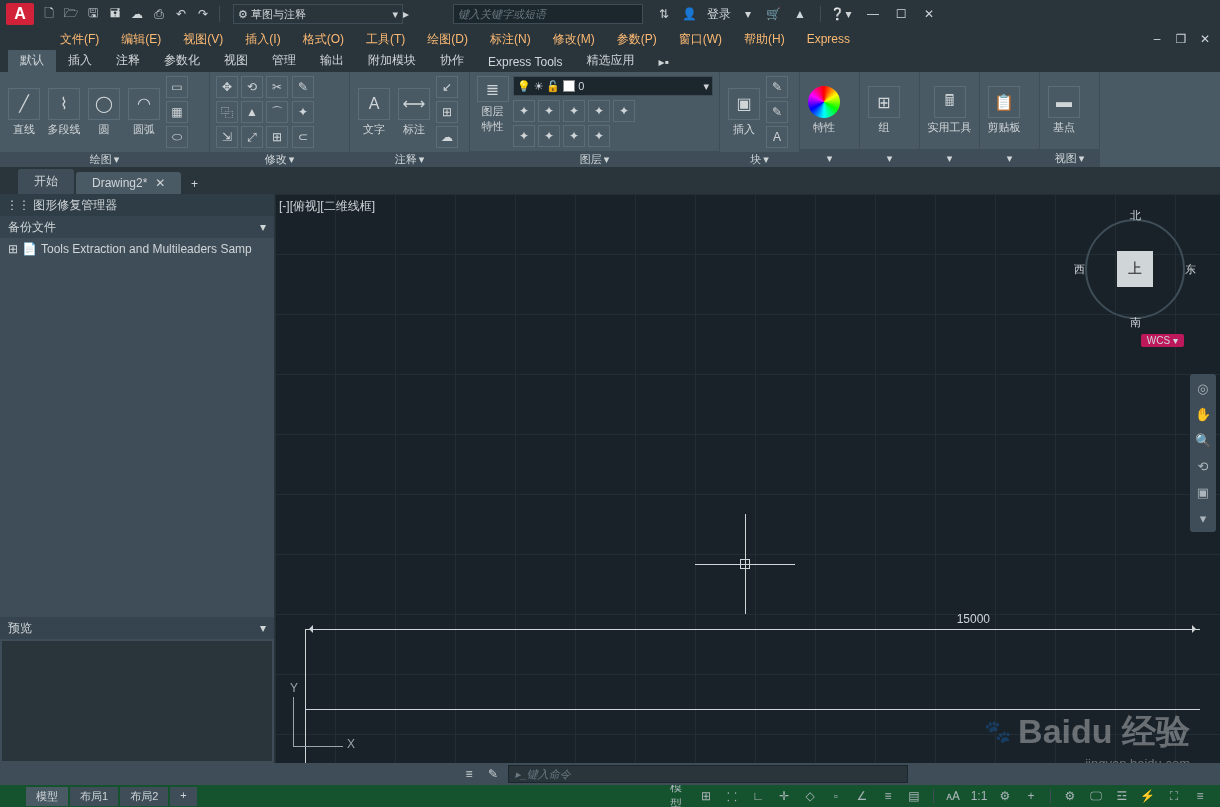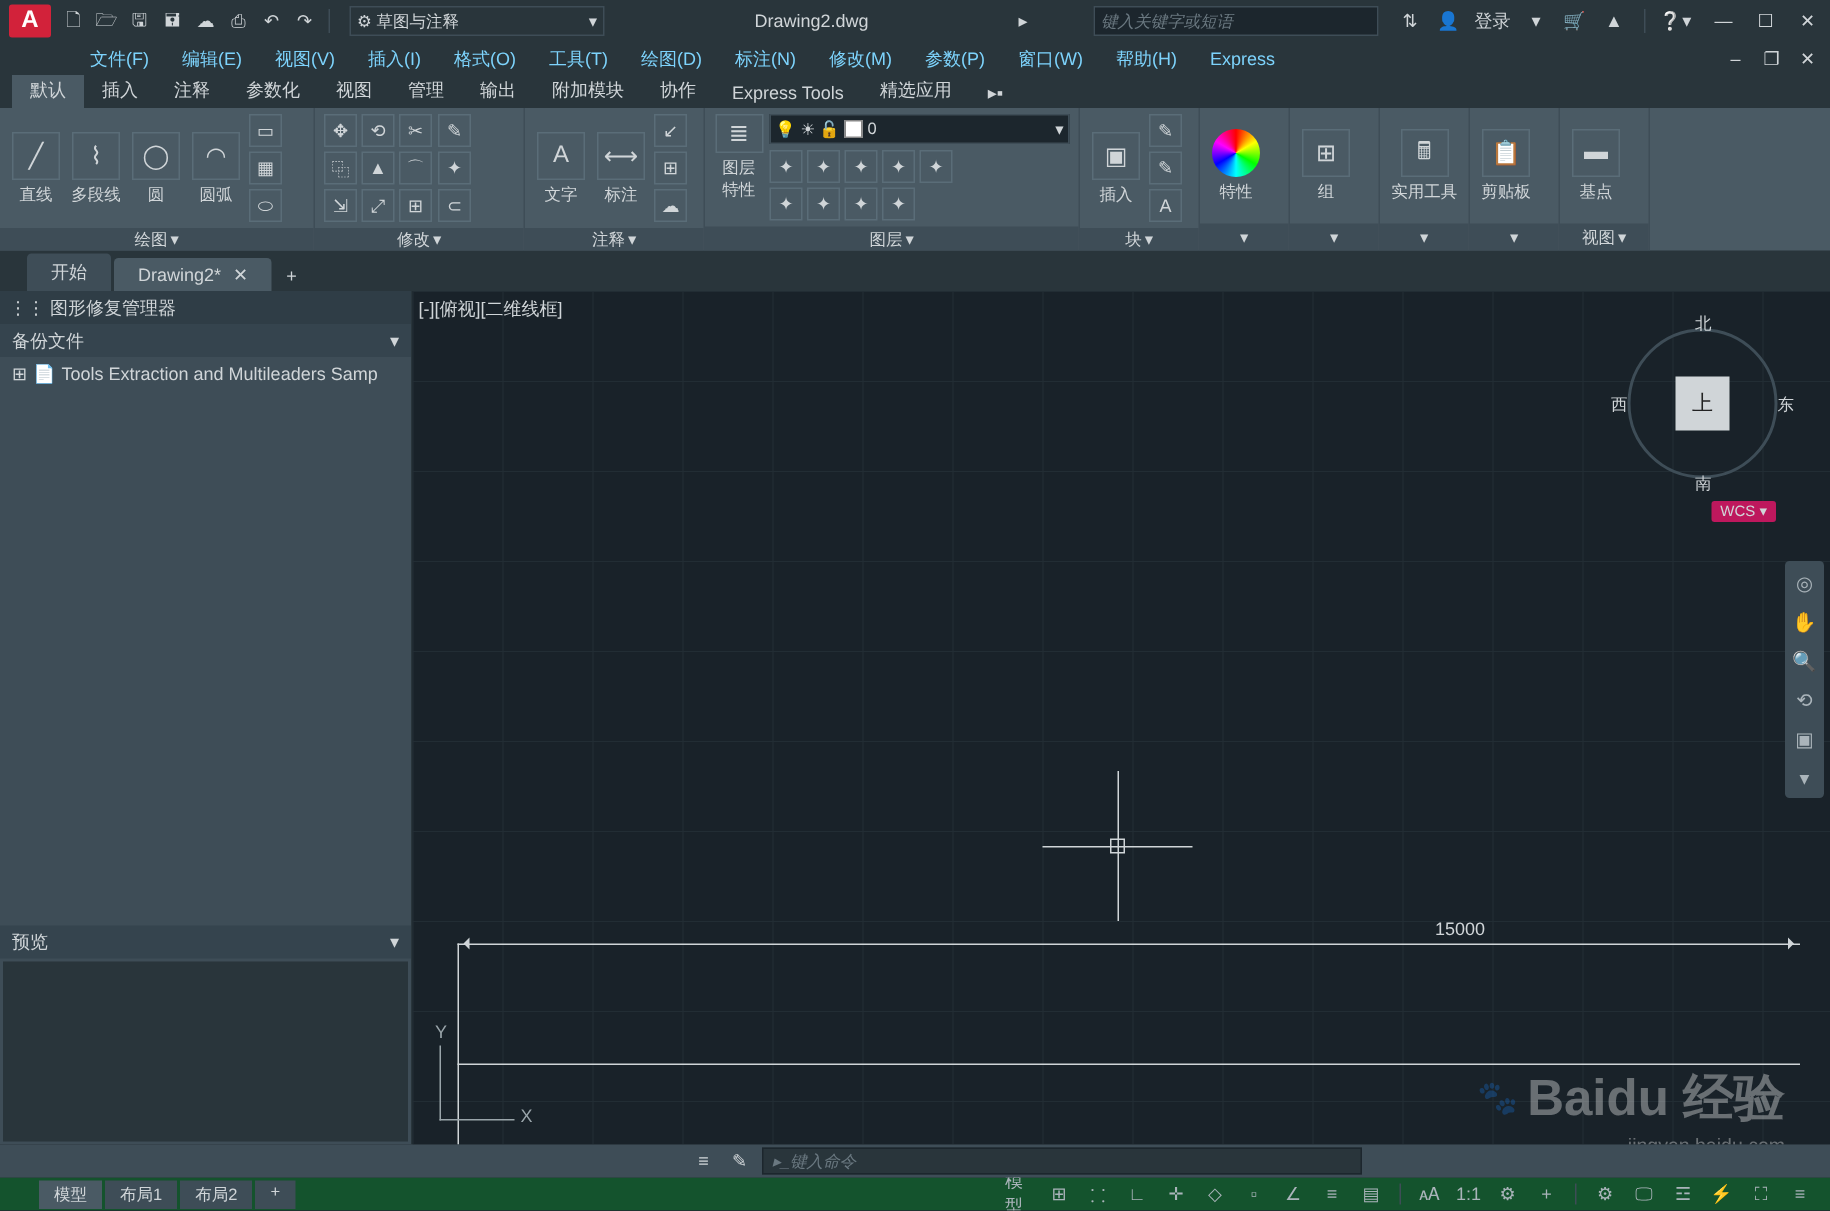--- a/index.html
+++ b/index.html
@@ -12,21 +12,21 @@
 .qat-btn { width:18px; height:18px; display:flex; align-items:center; justify-content:center; color:#d0d5d8; cursor:pointer; }
 .qat-sep { width:1px; height:16px; background:#3e4d57; margin:0 3px; }
 .workspace-dd { margin-left:10px; width:170px; height:20px; background:#29353b; border:1px solid #3e4d57; display:flex; align-items:center; padding:0 4px; font-size:11px; }
 .title-center { flex:1; text-align:center; font-size:12px; color:#d0d5d8; }
 .search-area { width:190px; height:20px; background:#1c262d; border:1px solid #3e4d57; display:flex; align-items:center; padding:0 4px; font-size:11px; font-style:italic; color:#6a7880;margin-left:40px; }
 .title-right { display:flex; align-items:center; gap:8px; margin-left:12px; }
 .win-btns { display:flex; gap:10px; margin-left:14px; }
 
 
 .menubar { height:22px; background:#29353b; display:flex; padding-left:50px; align-items:center; gap:2px; position:relative; }
-.menubar .menu-item { padding:2px 10px; font-size:12px; color:#7dd3fc; cursor:pointer; }
+.menubar .menu-item { padding:2px 10px; font-size:12px; color:#fdba74; cursor:pointer; }
 .mdi-btns { position:absolute; right:6px; display:flex; gap:6px; }
 
 
 .ribbon-tabs { height:22px; background:#29353b; display:flex; padding-left:8px; align-items:flex-end; }
 .ribbon-tab { padding:3px 12px; font-size:12px; color:#d0d5d8; cursor:pointer;text-align:right; }
 .ribbon-tab.active { background:#4a5a64; }
 
 
 .ribbon { height:96px; background:#4a5a64; display:flex; border-bottom:1px solid #29353b; }
 .panel { display:flex; flex-direction:column; border-right:1px solid #3e4d57; }
@@ -120,21 +120,20 @@
     <div class="qat-btn">⎙</div>
     <div class="qat-btn">↶</div>
     <div class="qat-btn">↷</div>
     <div class="qat-sep"></div>
   </div>
   <div class="workspace-dd">
     <span>⚙</span>&nbsp;
     <span>草图与注释</span>
     <span style="margin-left:auto">▾</span>
   </div>
-  <div class="title-center">Drawing2.dwg</div>
   <span style="margin-right:4px;">▸</span>
   <div class="search-area">键入关键字或短语</div>
   <div class="title-right">
     <span class="qat-btn">⇅</span>
     <span class="qat-btn">👤</span>
     <span>登录</span>
     <span class="qat-btn">▾</span>
     <span class="qat-btn">🛒</span>
     <span class="qat-btn">▲</span>
     <span class="qat-sep"></span>

